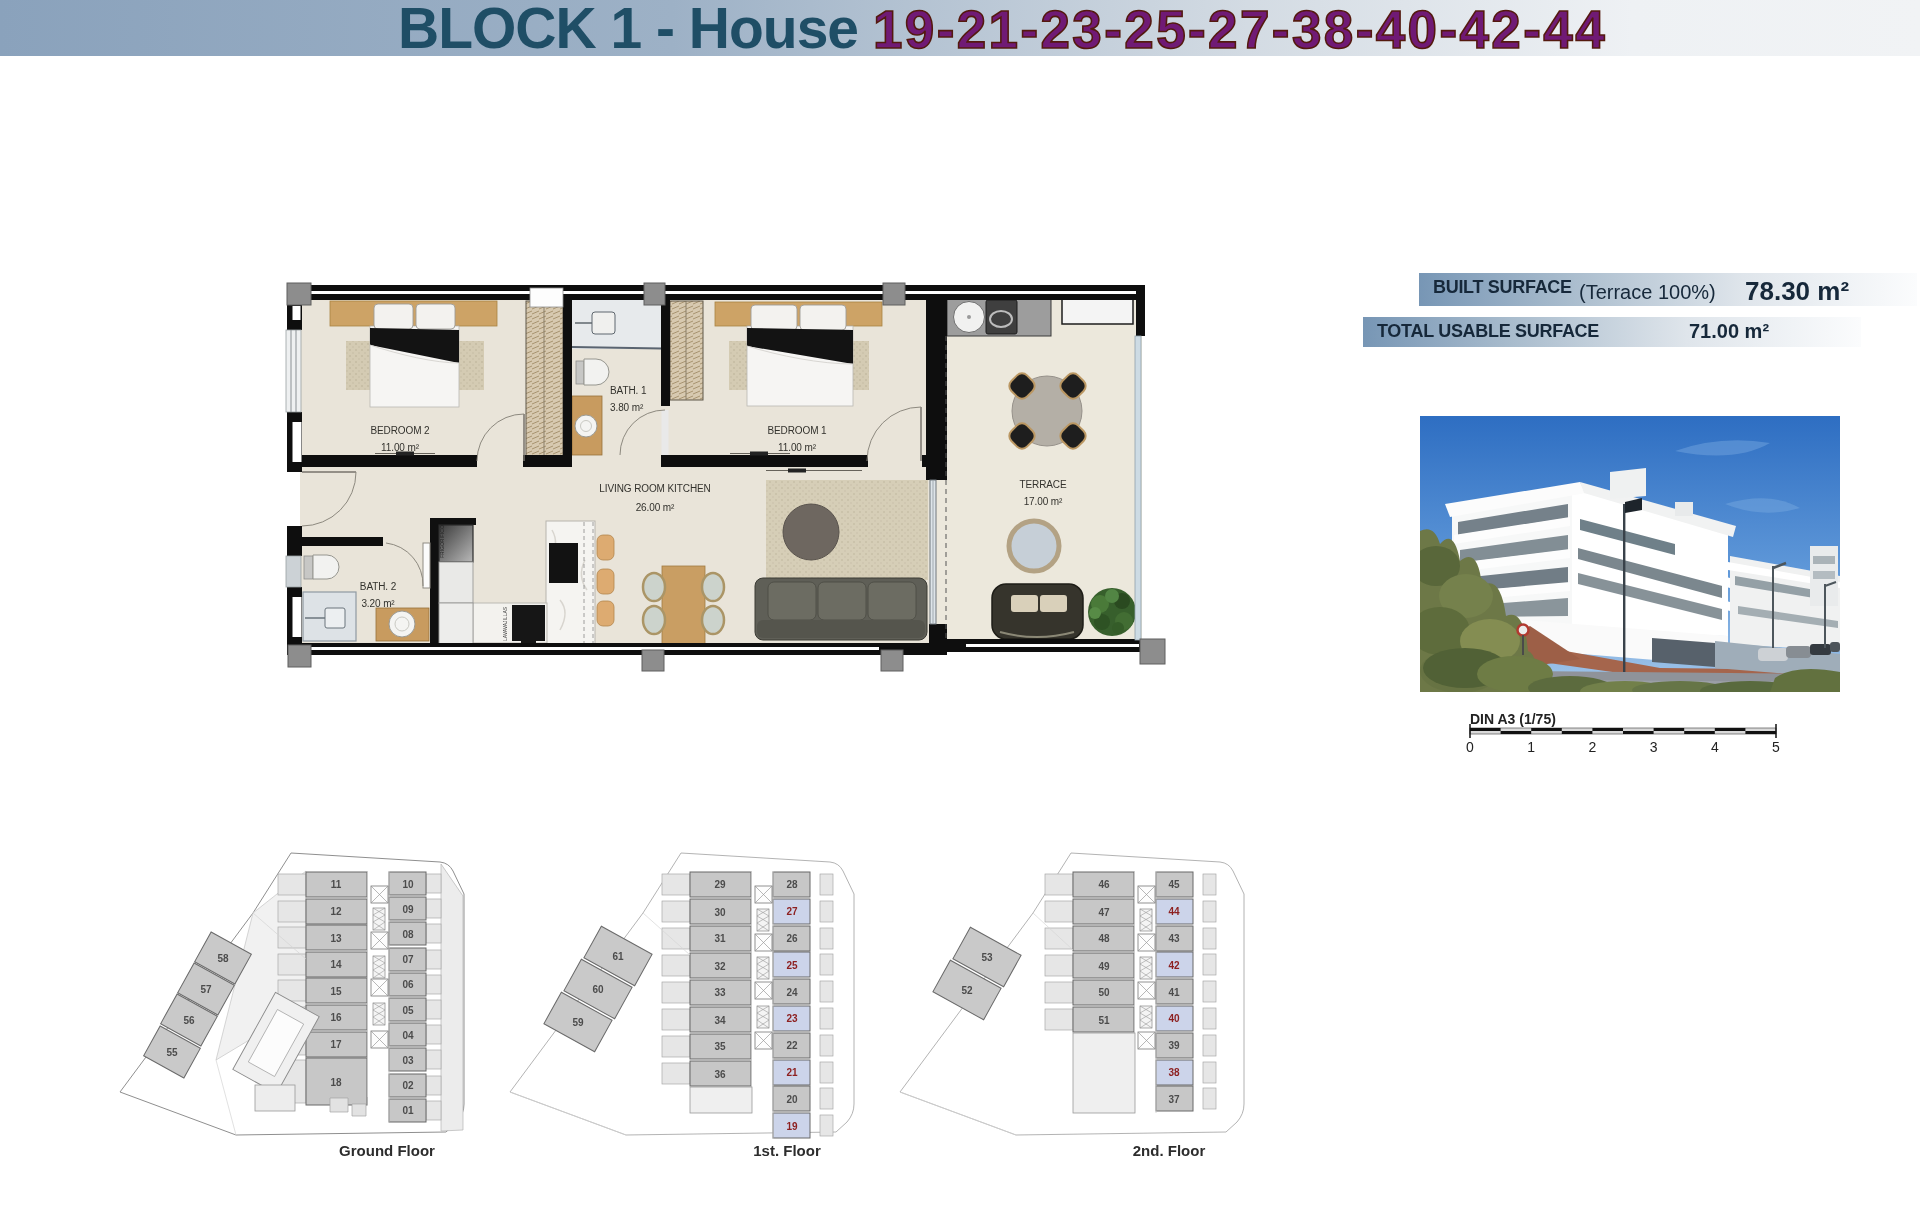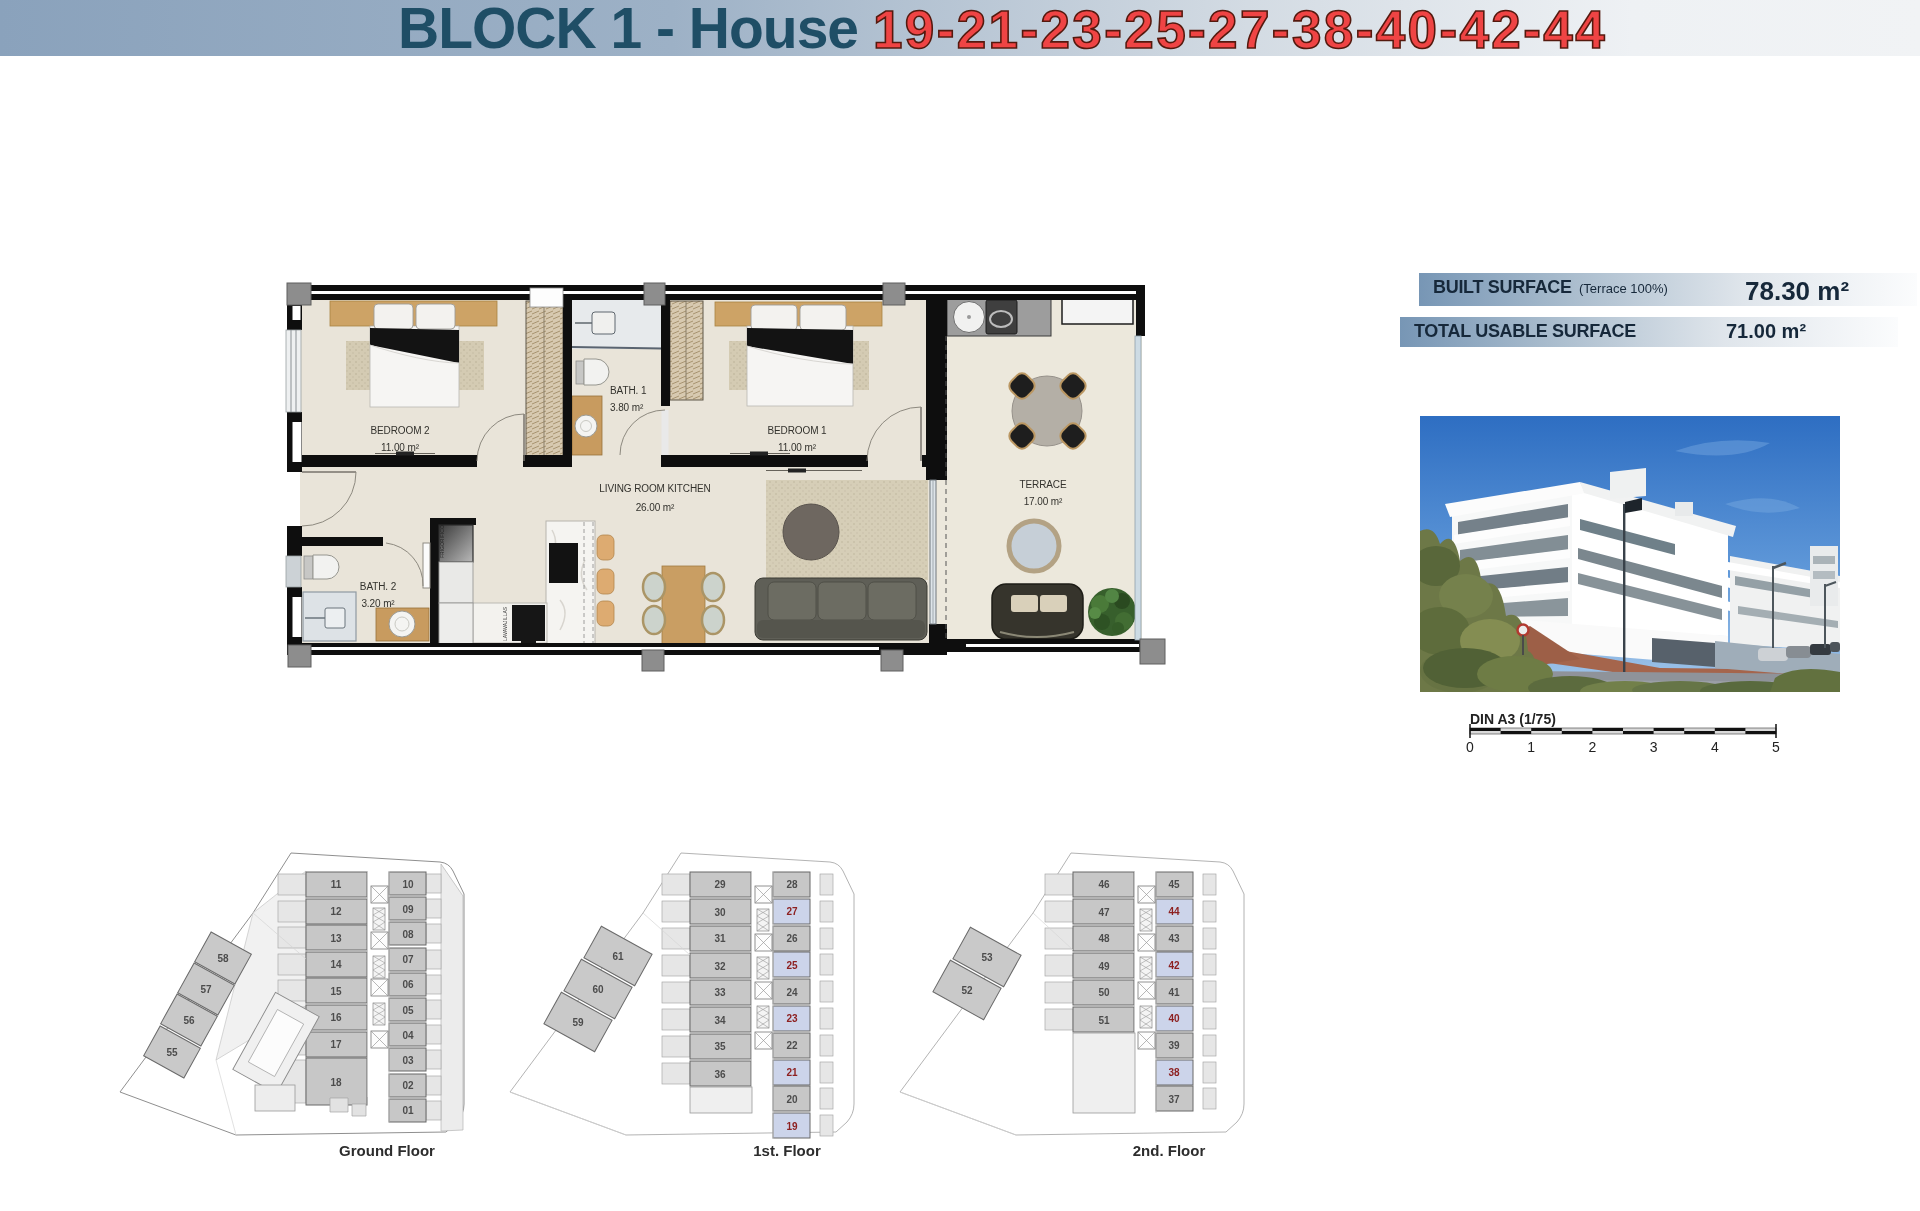--- a/index.html
+++ b/index.html
@@ -7,30 +7,30 @@
        font-family:"Liberation Sans", sans-serif;}
   .abs{position:absolute;}
   .bartxt{color:#16283a;}
 </style>
 </head>
 <body>
 
 <div class="abs" style="left:0;top:0;width:1920px;height:56px;background:linear-gradient(90deg,#8aa2bc 0%,#9db1c6 35%,#d3dbe3 65%,#eef1f4 85%,#f1f3f5 100%);"></div>
 
 <div class="abs" style="left:398px;top:1px;width:1522px;height:55px;line-height:55px;white-space:nowrap;">
-  <span style="font-size:57px;font-weight:bold;color:#1f4e66;letter-spacing:-1px;">BLOCK 1 - House </span><span style="font-size:53px;font-weight:bold;color:#ef4444;letter-spacing:2.4px;text-align:right;-webkit-text-stroke:1.6px #54190e;">19-21-23-25-27-38-40-42-44</span>
+  <span style="font-size:57px;font-weight:bold;color:#1f4e66;letter-spacing:-1px;">BLOCK 1 - House </span><span style="font-size:53px;font-weight:bold;color:#701a75;letter-spacing:2.4px;text-align:right;-webkit-text-stroke:1.6px #54190e;">19-21-23-25-27-38-40-42-44</span>
 </div>
 
 <div class="abs" style="left:1419px;top:273px;width:498px;height:33px;background:linear-gradient(90deg,#7796b5 0%,#a9bccd 30%,#dfe5eb 65%,#fbfcfd 100%);">
   <span class="abs bartxt" style="left:14px;top:4px;font-size:18px;font-weight:bold;letter-spacing:-0.3px;">BUILT SURFACE</span>
-  <span class="abs bartxt" style="left:160px;top:8px;font-size:13px;">(Terrace 100%)</span>
+  <span class="abs bartxt" style="left:160px;top:8px;font-size:20px;">(Terrace 100%)</span>
   <span class="abs bartxt" style="left:326px;top:3px;font-size:26px;font-weight:bold;">78.30 m²</span>
 </div>
 
-<div class="abs" style="left:1400px;top:317px;width:498px;height:30px;background:linear-gradient(90deg,#7796b5 0%,#a9bccd 30%,#dfe5eb 65%,#fbfcfd 100%);">
+<div class="abs" style="left:1363px;top:317px;width:498px;height:30px;background:linear-gradient(90deg,#7796b5 0%,#a9bccd 30%,#dfe5eb 65%,#fbfcfd 100%);">
   <span class="abs bartxt" style="left:14px;top:4px;font-size:18px;font-weight:bold;letter-spacing:-0.3px;">TOTAL USABLE SURFACE</span>
   <span class="abs bartxt" style="left:326px;top:3px;font-size:20px;font-weight:bold;">71.00 m²</span>
 </div>
 
 <svg class="abs" style="left:270px;top:278px;" width="910" height="400" viewBox="270 278 910 400" xmlns="http://www.w3.org/2000/svg">
 <defs>
   <pattern id="wd" width="7" height="5" patternUnits="userSpaceOnUse">
     <rect width="7" height="5" fill="#d7c9b0"></rect>
     <path d="M0,4 L7,1" stroke="#a08c68" stroke-width="0.9" fill="none"></path>
   </pattern>

